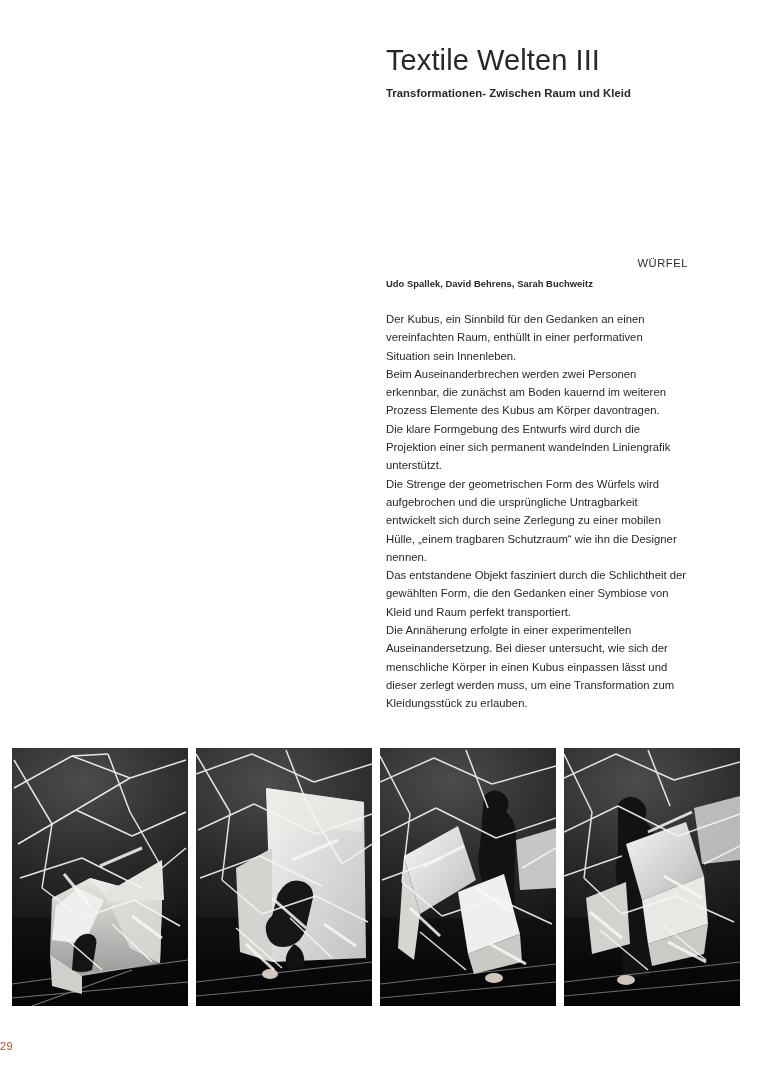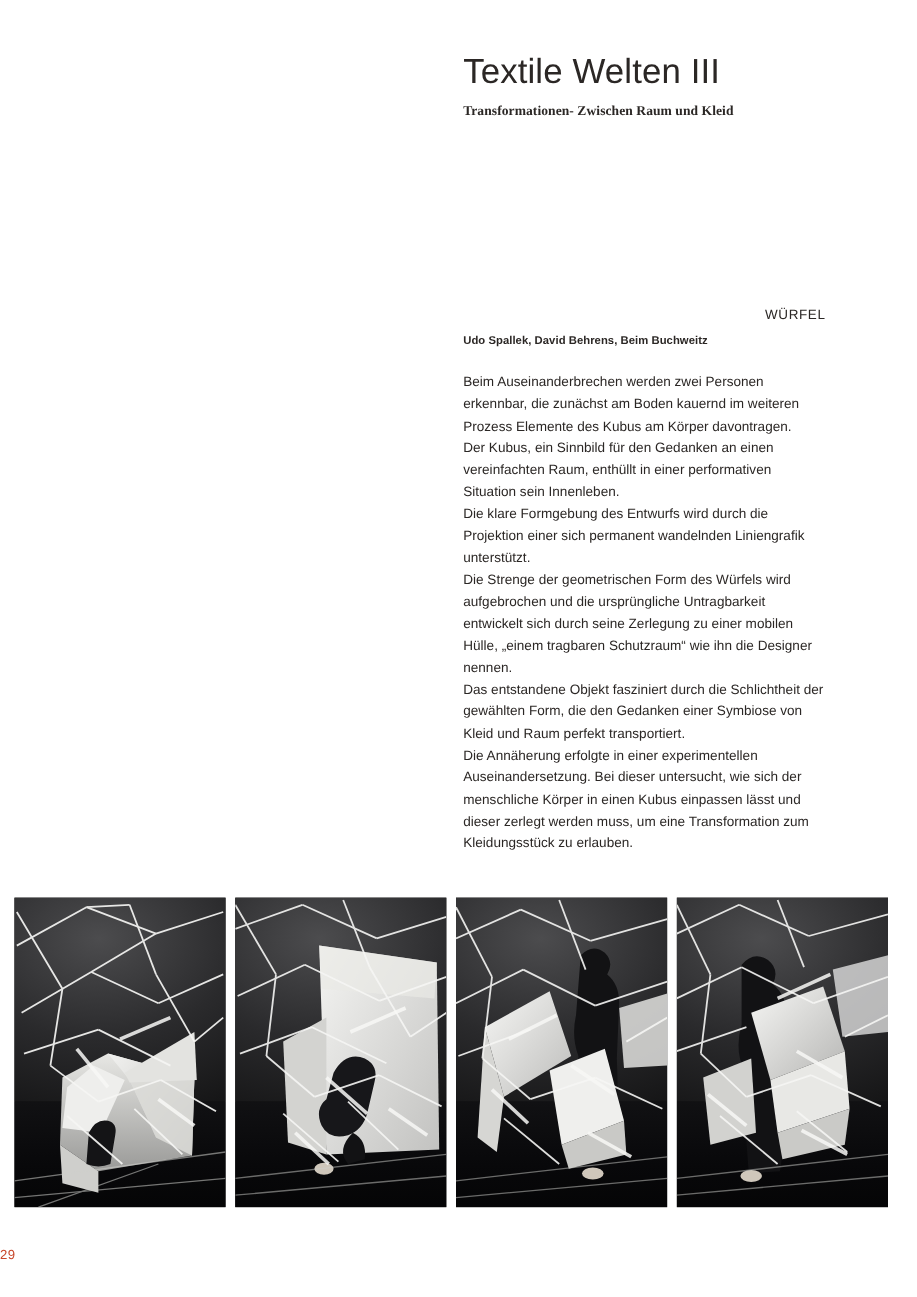--- a/index.html
+++ b/index.html
@@ -36,21 +36,20 @@
     line-height: 1.05;
     margin: 0;
     color: #2b2725;
   }
   .doc-subtitle {
     font-size: 11.3px;
     font-weight: 700;
     margin: 12px 0 1px 0;
     letter-spacing: 0.05px;
     color: #2b2725;
-    font-family: Liberation Serif, serif;
   }
 
   
   .project-block {
     position: absolute;
     left: 386px;
     top: 257px;
     width: 302px;
   }
   .project-title {
@@ -141,26 +140,26 @@
 
 <div class="page">
 
   <div class="title-block">
     <h1 class="doc-title">Textile Welten III</h1>
     <p class="doc-subtitle">Transformationen- Zwischen Raum und Kleid</p>
   </div>
 
   <div class="project-block">
     <h2 class="project-title">WÜRFEL</h2>
-    <p class="project-authors">Udo Spallek, David Behrens, Beim Buchweitz</p>
+    <p class="project-authors">Udo Spallek, David Behrens, Sarah Buchweitz</p>
   </div>
 
   <div class="body-text">
+    <p>Der Kubus, ein Sinnbild für den Gedanken an einen vereinfachten Raum, enthüllt in einer performativen Situation sein Innenleben.</p>
     <p>Beim Auseinanderbrechen werden zwei Personen erkennbar, die zunächst am Boden kauernd im weiteren Prozess Elemente des Kubus am Körper davontragen.</p>
-    <p>Der Kubus, ein Sinnbild für den Gedanken an einen vereinfachten Raum, enthüllt in einer performativen Situation sein Innenleben.</p>
     <p>Die klare Formgebung des Entwurfs wird durch die Projektion einer sich permanent wandelnden Liniengrafik unterstützt.</p>
     <p>Die Strenge der geometrischen Form des Würfels wird aufgebrochen und die ursprüngliche Untragbarkeit entwickelt sich durch seine Zerlegung zu einer mobilen Hülle, „einem tragbaren Schutzraum“ wie ihn die Designer nennen.</p>
     <p>Das entstandene Objekt fasziniert durch die Schlichtheit der gewählten Form, die den Gedanken einer Symbiose von Kleid und Raum perfekt transportiert.</p>
     <p>Die Annäherung erfolgte in einer experimentellen Auseinandersetzung. Bei dieser untersucht, wie sich der menschliche Körper in einen Kubus einpassen lässt und dieser zerlegt werden muss, um eine Transformation zum Kleidungsstück zu erlauben.</p>
   </div>
 
   <div class="photo-strip">
 
     <div class="photo">
       <div class="wall"></div>

